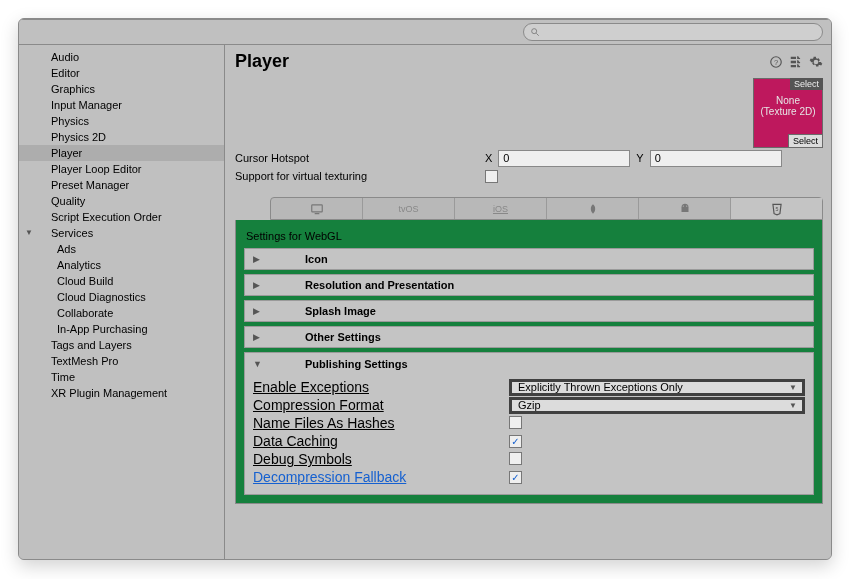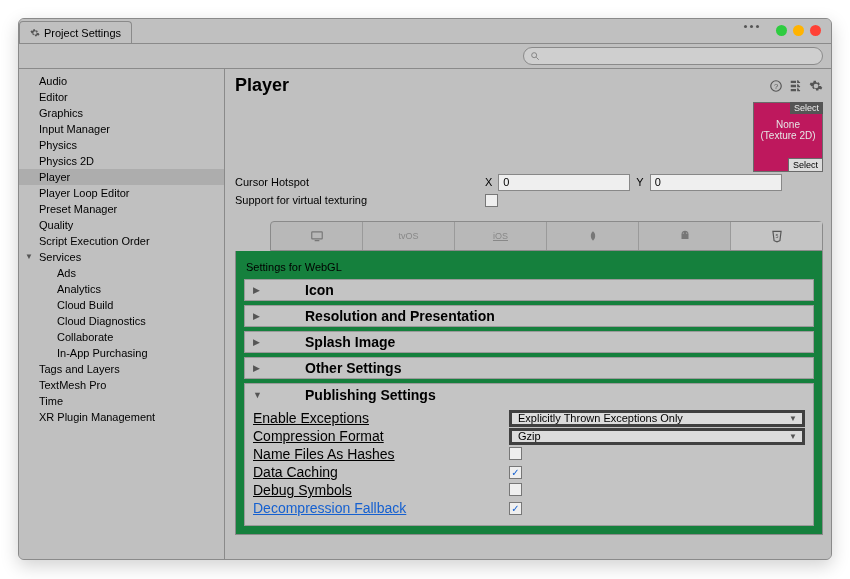--- a/index.html
+++ b/index.html
@@ -15,21 +15,21 @@
 .dot.yellow { background: #ffb300; }
 .dot.red { background: #ff4136; }
 .kebab { position: absolute; right: 72px; top: 6px; display: flex; gap: 3px; }
 .kdot { width: 3px; height: 3px; background: #555; border-radius: 50%; }
 .toolbar { height: 26px; border-top: 1px solid #8a8a8a; border-bottom: 1px solid #8a8a8a; background: #c0c0c0; display: flex; align-items: center; justify-content: flex-end; padding-right: 8px; }
 .search { width: 300px; height: 18px; background: #cfcfcf; border: 1px solid #8a8a8a; border-radius: 9px; display: flex; align-items: center; padding: 0 6px; gap: 4px; }
 .search svg { width: 10px; height: 10px; }
 .search input { flex: 1; border: none; background: transparent; outline: none; font-size: 10px; }
 .body { flex: 1; display: flex; overflow: hidden; }
 .sidebar { width: 206px; border-right: 1px solid #8a8a8a; background: #c0c0c0; padding-top: 4px; overflow-y: auto; font-size: 11px; }
-.sb-item { height: 16px; padding-left: 20px; display: flex; align-items: center; cursor: pointer; color: #000; }
+.sb-item { height: 16px; padding-left: 32px; display: flex; align-items: center; cursor: pointer; color: #000; }
 .sb-item.child { padding-left: 38px; }
 .sb-item.selected { background: #adadad; }
 .sb-group { position: relative; }
 .sb-group .tri { position: absolute; left: 6px; top: 3px; font-size: 8px; color: #555; }
 .main { flex: 1; display: flex; flex-direction: column; overflow: hidden; background: #c0c0c0; }
 .header { display: flex; align-items: center; justify-content: space-between; padding: 6px 8px 6px 10px; }
 .header h1 { font-size: 18px; font-weight: bold; }
 .header-icons { display: flex; gap: 6px; align-items: center; }
 .header-icons svg { width: 14px; height: 14px; }
 .content { flex: 1; overflow-y: auto; padding: 0 8px 8px 10px; font-size: 11px; }
@@ -37,63 +37,43 @@
 .label-col { width: 250px; color: #000; }
 .val-col { flex: 1; display: flex; align-items: center; gap: 6px; }
 .cursor-box { width: 70px; height: 70px; background: #be185d; border: 1px solid #6a6a6a; position: relative; margin-left: auto; }
 .cursor-box .sel-top { position: absolute; top: -1px; right: -1px; background: #555; color: #eee; font-size: 9px; padding: 1px 4px; }
 .cursor-box .none { position: absolute; top: 16px; width: 100%; text-align: center; font-size: 10px; color: #e6e6e6; }
 .cursor-box .none2 { position: absolute; top: 27px; width: 100%; text-align: center; font-size: 10px; color: #e6e6e6; }
 .cursor-box .sel-bot { position: absolute; bottom: -1px; right: -1px; background: #dcdcdc; border: 1px solid #6a6a6a; font-size: 9px; padding: 1px 4px; }
 .num-input { height: 17px; border: 1px solid #888; background: #efefef; padding: 0 4px; font-size: 11px; width: 120px; }
 .num-input.wide { width: 132px; }
 .ck { width: 13px; height: 13px; border: 1px solid #777; background: #efefef; display: inline-flex; align-items: center; justify-content: center; font-size: 10px; color: #1560d0; }
-.platform-tabs { margin-top: 12px; border: 1px solid #8a8a8a; border-radius: 4px 4px 0 0; background: #b8b8b8; display: flex; height: 30px; margin-left: 35px; }
+.platform-tabs { margin-top: 12px; border: 1px solid #8a8a8a; border-radius: 4px 4px 0 0; background: #b8b8b8; display: flex; height: 23px; margin-left: 35px; }
 .ptab { flex: 1; display: flex; align-items: center; justify-content: center; border-right: 1px solid #9a9a9a; font-size: 9px; color: #888; }
 .ptab:last-child { border-right: none; }
 .ptab.active { background: #c4c4c4; }
 .ptab svg { width: 14px; height: 14px; }
 .settings-block { border: 1px solid #8a8a8a; border-top: none; background: #15803d; padding: 6px 8px 8px 8px; }
 .settings-title { font-size: 11px; padding: 4px 2px 6px 2px; }
 .foldout { border: 1px solid #9a9a9a; background: #c4c4c4; margin-bottom: 4px; height: 22px; display: flex; align-items: center; padding-left: 8px; gap: 6px; cursor: pointer; }
 .foldout .arrow { font-size: 9px; color: #555; width: 10px; }
-.foldout .flabel { font-weight: bold; font-size: 14px; padding-left: 36px; }
+.foldout .flabel { font-weight: bold; font-size: 11px; padding-left: 36px; }
 .foldout.open { border-bottom: none; margin-bottom: 0; }
 .foldout-body { border: 1px solid #9a9a9a; border-top: none; background: #c4c4c4; padding: 4px 8px 8px 8px; }
 .prow { display: flex; align-items: center; height: 18px; }
 .prow .plabel { width: 256px; font-size: 14px; text-decoration: underline; }
 .prow .pval { flex: 1; }
 .dropdown { height: 17px; border: 3px solid #404040; background: #dcdcdc; font-size: 11px; padding: 0 18px 0 6px; width: 100%; display: flex; align-items: center; position: relative; cursor: pointer; }
 .dropdown .dd-arrow { position: absolute; right: 5px; font-size: 8px; color: #555; }
 .highlight { color: #1560d0; }
 </style>
 </head>
 <body>
 
 <div class="window">
-  <div class="titlebar">
-    <div class="tab-wrap">
-      <div class="tab">
-        <svg class="gear" viewBox="0 0 24 24">
-            <path fill="#555" d="M12 8a4 4 0 100 8 4 4 0 000-8zm9 4a7 7 0 01-.1 1.2l2 1.6-2 3.4-2.4-1a7 7 0 01-2 .1l-.4 2.5h-4l-.4-2.5a7 7 0 01-2-1.1l-2.4 1-2-3.4 2-1.6A7 7 0 013 12a7 7 0 01.1-1.2l-2-1.6 2-3.4 2.4 1a7 7 0 012-1.1L7.9 3h4l.4 2.5a7 7 0 012 1.1l2.4-1 2 3.4-2 1.6c.1.4.1.8.1 1.2z"></path>
-          </svg>
-        <span>Project Settings</span>
-      </div>
-    </div>
-    <div class="kebab">
-        <div class="kdot"></div>
-        <div class="kdot"></div>
-        <div class="kdot"></div>
-      </div>
-    <div class="traffic">
-      <div class="dot green"></div>
-      <div class="dot yellow"></div>
-      <div class="dot red"></div>
-    </div>
-  </div>
 
   <div class="toolbar">
     <div class="search">
       <svg viewBox="0 0 24 24">
           <circle cx="10" cy="10" r="6" fill="none" stroke="#777" stroke-width="2"></circle>
           <line x1="15" y1="15" x2="21" y2="21" stroke="#777" stroke-width="2"></line>
         </svg>
       <input type="text" placeholder="" style="">
     </div>
   </div>

